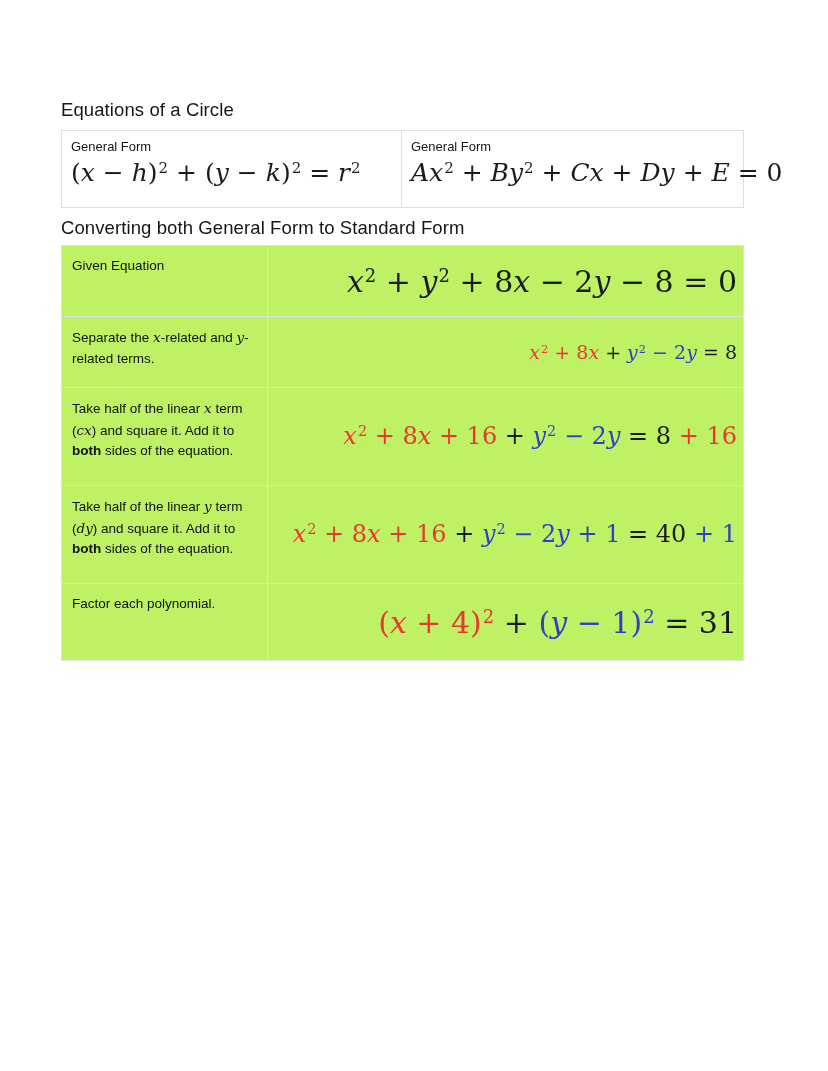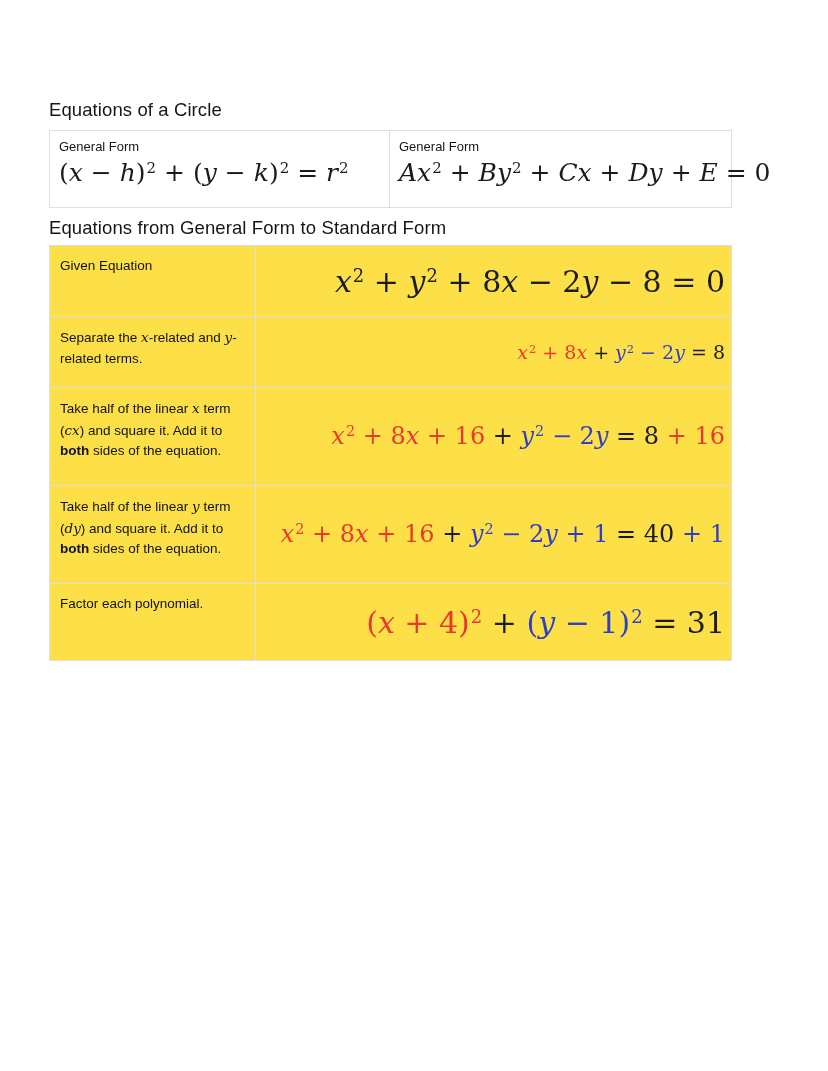--- a/index.html
+++ b/index.html
@@ -10,21 +10,21 @@
   }
   html,body{margin:0;padding:0;background:#ffffff;}
   .page{
     position:relative;
     width:828px;height:1071px;
     background:#ffffff;
     font-family:"Liberation Sans",sans-serif;
     color:var(--ink);
     overflow:hidden;
   }
-  .content{position:absolute;left:49px;top:99px;width:683px;}
+  .content{position:absolute;left:61px;top:99px;width:683px;}
   .section-title{
     font-size:18.5px;font-weight:400;color:#161616;
     margin:0;line-height:1.2;letter-spacing:0.1px;
   }
   .title2{margin:9px 0 6px;}
   
   .forms-table{
     display:grid;grid-template-columns:339px 342px;
     border:1px solid var(--border);
     margin-top:9px;background:#fff;
@@ -43,21 +43,21 @@
     position:relative;top:-0.55em;margin-left:1px;
   }
   .eq-md{font-size:25px;margin-top:3px;}
   .eq-xl{font-size:30px;}
   .eq-lg{font-size:19px;}
   .eq-sm{font-size:24px;}
   .seg.c-black{color:var(--ink);}
   .seg.c-red{color:var(--red);}
   .seg.c-blue{color:var(--blue);}
   
-  .steps-table{border:1px solid var(--border);background:#fde047;}
+  .steps-table{border:1px solid var(--border);background:#bef264;}
   .step-row{display:grid;grid-template-columns:206px 1fr;}
   .step-row + .step-row{border-top:1px solid var(--border);}
   .label-cell{
     border-right:1px solid var(--border);
     padding:10px 12px 10px 10px;
     font-size:13.5px;line-height:1.5;color:#111;
     box-sizing:border-box;
   }
   .label-cell b{font-weight:700;}
   .mv{font-family:"DejaVu Serif","Liberation Serif",serif;font-style:italic;}
@@ -81,21 +81,21 @@
       <div class="form-cell">
         <div class="form-label">General Form</div>
         <div class="equation eq-md"><span class="seg c-black">(<i>x</i> − <i>h</i>)<sup>2</sup> + (<i>y</i> − <i>k</i>)<sup>2</sup> = <i>r</i><sup>2</sup></span></div>
       </div>
       <div class="form-cell">
         <div class="form-label">General Form</div>
         <div class="equation eq-md"><span class="seg c-black"><i>Ax</i><sup>2</sup> + <i>By</i><sup>2</sup> + <i>Cx</i> + <i>Dy</i> + <i>E</i> = 0</span></div>
       </div>
     </div>
 
-    <h1 class="section-title title2">Equations from General Form to Standard Form</h1>
+    <h1 class="section-title title2">Converting both General Form to Standard Form</h1>
 
     <div class="steps-table">
 
       <div class="step-row h70">
         <div class="label-cell">Given Equation</div>
         <div class="eq-cell">
           <div class="equation eq-xl"><span class="seg c-black"><i>x</i><sup>2</sup> + <i>y</i><sup>2</sup> + 8<i>x</i> − 2<i>y</i> − 8 = 0</span></div>
         </div>
       </div>
 

